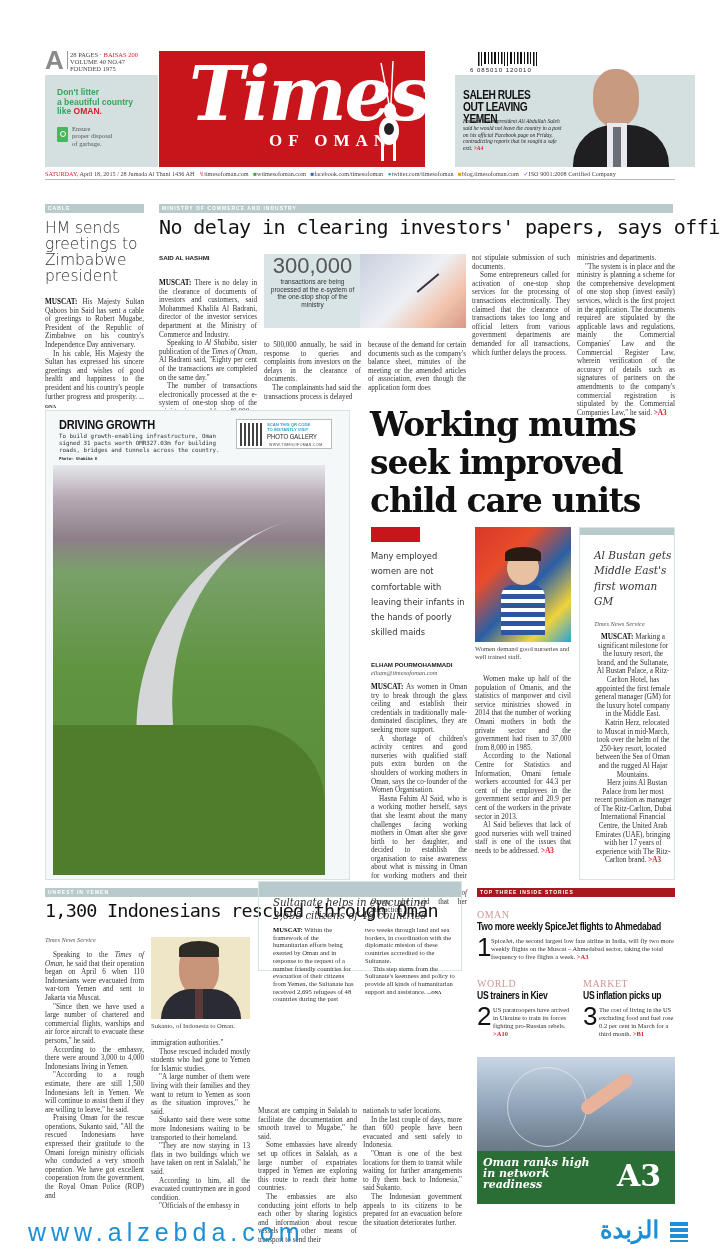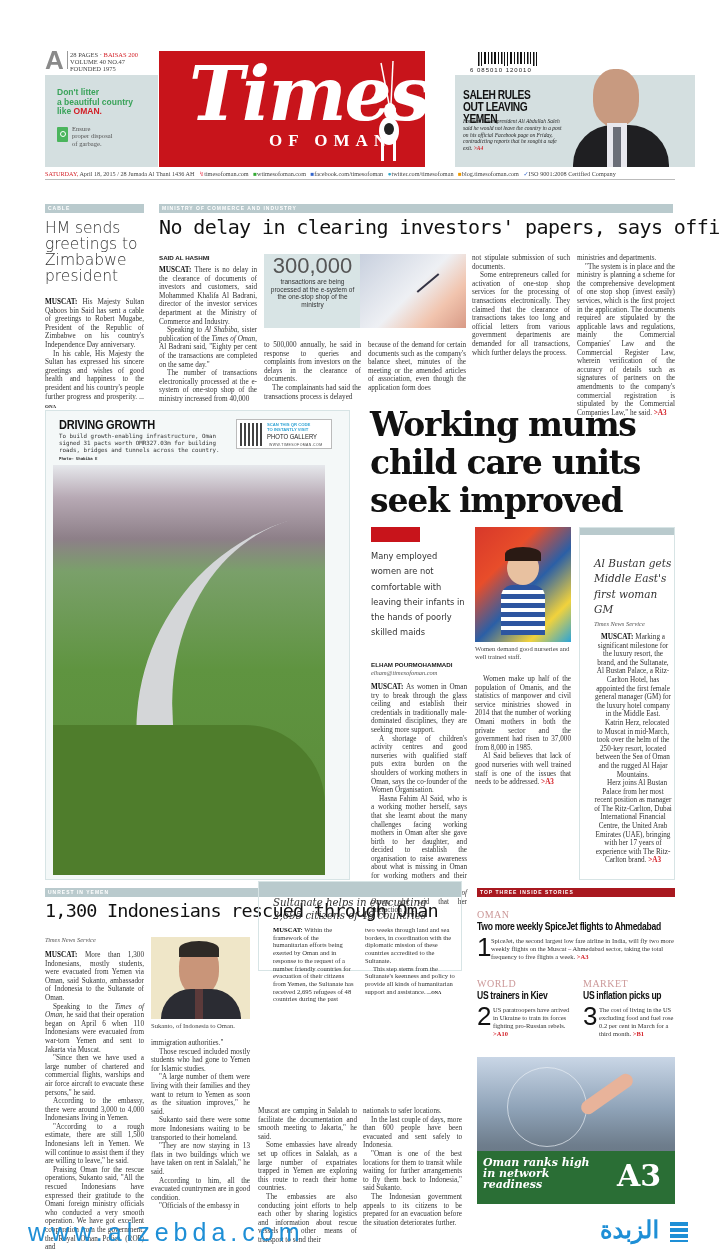--- a/index.html
+++ b/index.html
@@ -122,21 +122,21 @@
 <div class="abs kicker" style="left:45px;top:204px;width:99px">CABLE</div>
 <div class="abs" style="left:45px;top:220px;width:100px;font-family:'DejaVu Sans',sans-serif;font-size:15.5px;line-height:16px;color:#333;font-weight:300">HM sends greetings to Zimbabwe president</div>
 <div class="abs body-text" style="left:45px;top:298px;width:99px">
   <p class="first"><b>MUSCAT:</b><span> His Majesty Sultan Qaboos bin Said has sent a cable of greetings to Robert Mugabe, President of the Republic of Zimbabwe on his country's Independence Day anniversary.</span></p>
   <p><span>In his cable, His Majesty the Sultan has expressed his sincere greetings and wishes of good health and happiness to the president and his country's people further progress and prosperity.</span><b style="font-size:5px"> —ONA</b></p>
 </div>
 
 <div class="abs kicker" style="left:159px;top:204px;width:514px">MINISTRY OF COMMERCE AND INDUSTRY</div>
 <div class="abs" style="left:159px;top:214px;font-family:'DejaVu Sans Mono',monospace;font-size:20px;line-height:26px;color:#111;letter-spacing:-0.6px;white-space:nowrap">No delay in clearing investors' papers, says official</div>
 <div class="abs sans" style="left:159px;top:254px;font-size:6.2px;font-weight:bold;color:#222">SAID AL HASHMI</div>
-<div class="abs body-text" style="left:159px;top:266px;width:98px">
+<div class="abs body-text" style="left:159px;top:279px;width:98px">
   <p class="first"><b>MUSCAT:</b><span> There is no delay in the clearance of documents of investors and customers, said Mohammed Khalifa Al Badrani, director of the investor services department at the Ministry of Commerce and Industry.</span></p>
   <p><span>Speaking to </span><i>Al Shabiba</i><span>, sister publication of the </span><i>Times of Oman</i><span>, Al Badrani said, "Eighty per cent of the transactions are completed on the same day."</span></p>
   <p><span>The number of transactions electronically processed at the e-system of one-stop shop of the ministry increased from 40,000</span></p>
 </div>
 <div class="abs" style="left:264px;top:254px;width:97px;height:74px;background:#d8e4e5">
   <div class="sans" style="text-align:center;font-size:22px;line-height:24px;color:#555;font-weight:300;margin-top:0">300,000</div>
   <div class="sans" style="text-align:center;font-size:6.5px;line-height:7.5px;color:#333;padding:0 6px">transactions are being processed at the e-system of the one-stop shop of the ministry</div>
 </div>
 <div class="abs photo" style="left:360px;top:254px;width:106px;height:74px;background:linear-gradient(135deg,#c8d0de 0%,#eef0f4 50%,#f1c4ae 75%,#d89a86 100%)">
   <div class="abs" style="left:54px;top:28px;width:28px;height:2px;background:#334;transform:rotate(-40deg)"></div>
@@ -173,60 +173,60 @@
     <div class="abs sans" style="left:32px;top:23px;font-size:3.5px;color:#444;letter-spacing:0.4px">WWW.TIMESOFOMAN.COM</div>
   </div>
   <div class="abs photo" style="left:7px;top:54px;width:272px;height:410px;background:linear-gradient(180deg,#e6e8ec 0%,#b7a9b4 8%,#8d7f88 18%,#7aa06a 26%,#5f9440 50%,#5a8a38 100%)">
     <div class="abs" style="left:70px;top:80px;width:230px;height:320px;border-left:40px solid #d4d6d8;border-radius:220px 0 0 0;transform:rotate(-18deg)"></div>
     <div class="abs" style="left:0;top:260px;width:272px;height:150px;background:#4f7d2c;border-radius:0 80px 0 0"></div>
   </div>
 </div>
 
 <div class="abs" style="left:370px;top:406px;font-family:'DejaVu Serif',serif;font-weight:bold;font-size:33px;line-height:38px;color:#111;letter-spacing:-1.2px">
   <div>Working mums</div>
+  <div>seek improved</div>
   <div>child care units</div>
-  <div>seek improved</div>
 </div>
 <div class="abs" style="left:371px;top:527px;width:49px;height:15px;background:#c8141b"></div>
 <div class="abs" style="left:371px;top:549px;width:98px;font-family:'DejaVu Sans',sans-serif;font-size:8.3px;line-height:15.3px;color:#333">Many employed women are not comfortable with leaving their infants in the hands of poorly skilled maids</div>
 <div class="abs photo" style="left:475px;top:527px;width:96px;height:115px;background:linear-gradient(135deg,#d7382a 0%,#e84d2a 30%,#2b5fa6 55%,#f1d23c 80%,#2aa4d9 100%)">
   <div class="abs" style="left:32px;top:24px;width:32px;height:34px;background:#e8c1a0;border-radius:50%"></div>
   <div class="abs" style="left:30px;top:20px;width:36px;height:14px;background:#2a1a14;border-radius:50% 50% 0 0"></div>
   <div class="abs" style="left:26px;top:58px;width:44px;height:50px;background:repeating-linear-gradient(180deg,#2d55a0 0 5px,#fff 5px 9px);border-radius:12px 12px 0 0"></div>
 </div>
 <div class="abs caption" style="left:475px;top:645px;width:96px">Women demand good nurseries and well trained staff.</div>
 <div class="abs sans" style="left:371px;top:661px;font-size:6.2px;font-weight:bold;color:#222">ELHAM POURMOHAMMADI</div>
 <div class="abs serif" style="left:371px;top:669px;font-size:6.4px;font-style:italic;color:#555">elham@timesofoman.com</div>
 <div class="abs body-text" style="left:371px;top:683px;width:96px">
   <p class="first"><b>MUSCAT:</b><span> As women in Oman try to break through the glass ceiling and establish their credentials in traditionally male-dominated disciplines, they are seeking more support.</span></p>
   <p>A shortage of children's activity centres and good nurseries with qualified staff puts extra burden on the shoulders of working mothers in Oman, says the co-founder of the Women Organisation.</p>
   <p>Hasna Fahim Al Said, who is a working mother herself, says that she learnt about the many challenges facing working mothers in Oman after she gave birth to her daughter, and decided to establish the organisation to raise awareness about what is missing in Oman for working mothers and their children.</p>
   <p><span>Speaking to the </span><i>Times of Oman</i><span>, she said that her interaction</span></p>
 </div>
 <div class="abs body-text" style="left:475px;top:675px;width:96px">
   <p>Women make up half of the population of Omanis, and the statistics of manpower and civil service ministries showed in 2014 that the number of working Omani mothers in both the private sector and the government had risen to 37,000 from 8,000 in 1985.</p>
+  <p>According to the National Centre for Statistics and Information, Omani female workers accounted for 44.3 per cent of the employees in the government sector and 20.9 per cent of the workers in the private sector in 2013.</p>
   <p><span>Al Said believes that lack of good nurseries with well trained staff is one of the issues that needs to be addressed.</span> <span class="ref">&gt;A3</span></p>
 </div>
 
 <div class="abs boxed" style="left:579px;top:527px;width:96px;height:353px">
   <div style="height:7px;background:#b9cacd"></div>
-  <div class="abs" style="left:14px;top:28px;width:80px;font-family:'DejaVu Serif',serif;font-style:italic;font-size:10.5px;line-height:15.3px;color:#333">Al Bustan gets Middle East's first woman GM</div>
+  <div class="abs" style="left:14px;top:20px;width:80px;font-family:'DejaVu Serif',serif;font-style:italic;font-size:10.5px;line-height:15.3px;color:#333">Al Bustan gets Middle East's first woman GM</div>
   <div class="abs serif" style="left:14px;top:92px;font-size:6.4px;font-style:italic;color:#555">Times News Service</div>
   <div class="abs body-text" style="left:14px;top:105px;width:78px;text-align:center">
     <p class="first"><b>MUSCAT:</b><span> Marking a significant milestone for the luxury resort, the brand, and the Sultanate, Al Bustan Palace, a Ritz-Carlton Hotel, has appointed the first female general manager (GM) for the luxury hotel company in the Middle East.</span></p>
     <p>Katrin Herz, relocated to Muscat in mid-March, took over the helm of the 250-key resort, located between the Sea of Oman and the rugged Al Hajar Mountains.</p>
     <p><span>Herz joins Al Bustan Palace from her most recent position as manager of The Ritz-Carlton, Dubai International Financial Centre, the United Arab Emirates (UAE), bringing with her 17 years of experience with The Ritz-Carlton brand.</span> <span class="ref">&gt;A3</span></p>
   </div>
 </div>
 
 <div class="abs kicker" style="left:45px;top:888px;width:417px">UNREST IN YEMEN</div>
 <div class="abs" style="left:45px;top:898px;font-family:'DejaVu Sans Mono',monospace;font-size:18.5px;line-height:26px;color:#111;letter-spacing:-0.8px;white-space:nowrap">1,300 Indonesians rescued through Oman</div>
 <div class="abs serif" style="left:45px;top:936px;font-size:6.4px;font-style:italic;color:#555">Times News Service</div>
 <div class="abs body-text" style="left:45px;top:951px;width:99px">
-  <p class="first"><b>MUSCAT:</b><span> More than 1,300 Indonesians, mostly students, were evacuated from Yemen via Oman, said Sukanto, ambassador of Indonesia to the Sultanate of Oman.</span></p>
   <p><span>Speaking to the </span><i>Times of Oman</i><span>, he said that their operation began on April 6 when 110 Indonesians were evacuated from war-torn Yemen and sent to Jakarta via Muscat.</span></p>
   <p>"Since then we have used a large number of chartered and commercial flights, warships and air force aircraft to evacuate these persons," he said.</p>
   <p>According to the embassy, there were around 3,000 to 4,000 Indonesians living in Yemen.</p>
   <p>"According to a rough estimate, there are still 1,500 Indonesians left in Yemen. We will continue to assist them if they are willing to leave," he said.</p>
   <p>Praising Oman for the rescue operations, Sukanto said, "All the rescued Indonesians have expressed their gratitude to the Omani foreign ministry officials who conducted a very smooth operation. We have got excellent cooperation from the government, the Royal Oman Police (ROP) and</p>
 </div>
 <div class="abs photo" style="left:151px;top:937px;width:99px;height:82px;background:#efe6c8">
   <div class="abs" style="left:28px;top:6px;width:40px;height:52px;background:#c99579;border-radius:45%"></div>
   <div class="abs" style="left:28px;top:4px;width:40px;height:16px;background:#2e2a26;border-radius:50% 50% 0 0"></div>
   <div class="abs" style="left:10px;top:52px;width:80px;height:34px;background:#2b2c33;border-radius:30px 30px 0 0"></div>
@@ -248,21 +248,21 @@
   <div class="abs" style="left:14px;top:14px;width:185px;font-family:'DejaVu Serif',serif;font-style:italic;font-size:10.2px;line-height:13px;color:#333">Sultanate helps in evacuating 2,695 citizens of 48 countries</div>
   <div class="abs body-text" style="left:14px;top:44px;width:82px;text-align:left;font-size:6.6px;line-height:7.7px">
     <p class="first"><b>MUSCAT:</b><span> Within the framework of the humanitarian efforts being exerted by Oman and in response to the request of a number friendly countries for evacuation of their citizens from Yemen, the Sultanate has received 2,695 refugees of 48 countries during the past</span></p>
   </div>
   <div class="abs body-text" style="left:106px;top:44px;width:92px;text-align:left;font-size:6.6px;line-height:7.7px">
     <p class="first">two weeks through land and sea borders, in coordination with the diplomatic mission of these countries accredited to the Sultanate.</p>
     <p><span>This step stems from the Sultanate's keenness and policy to provide all kinds of humanitarian support and assistance.</span><b style="font-size:4.5px"> —ONA</b></p>
   </div>
 </div>
 <div class="abs body-text" style="left:258px;top:1107px;width:99px">
-  <p class="first">Muscat are camping in Salalah to facilitate the documentation and smooth meeting to Jakarta," he said.</p>
+  <p class="first">Muscat are camping in Salalah to facilitate the documentation and smooth travel to Mugabe," he said.</p>
   <p>Some embassies have already set up offices in Salalah, as a large number of expatriates trapped in Yemen are exploring this route to reach their home countries.</p>
   <p>The embassies are also conducting joint efforts to help each other by sharing logistics and information about rescue vessels or other means of transport to send their</p>
 </div>
 <div class="abs body-text" style="left:363px;top:1107px;width:99px">
   <p class="first">nationals to safer locations.</p>
   <p>In the last couple of days, more than 600 people have been evacuated and sent safely to Indonesia.</p>
   <p>"Oman is one of the best locations for them to transit while waiting for further arrangements to fly them back to Indonesia," said Sukanto.</p>
   <p>The Indonesian government appeals to its citizens to be prepared for an evacuation before the situation deteriorates further.</p>
 </div>
 

